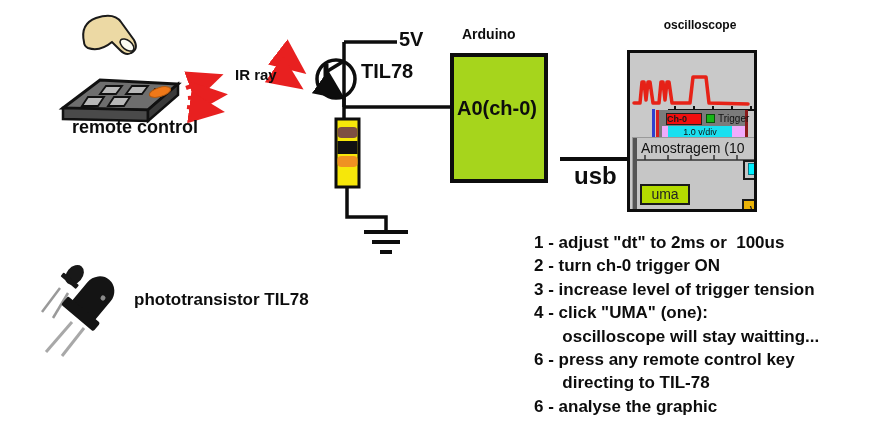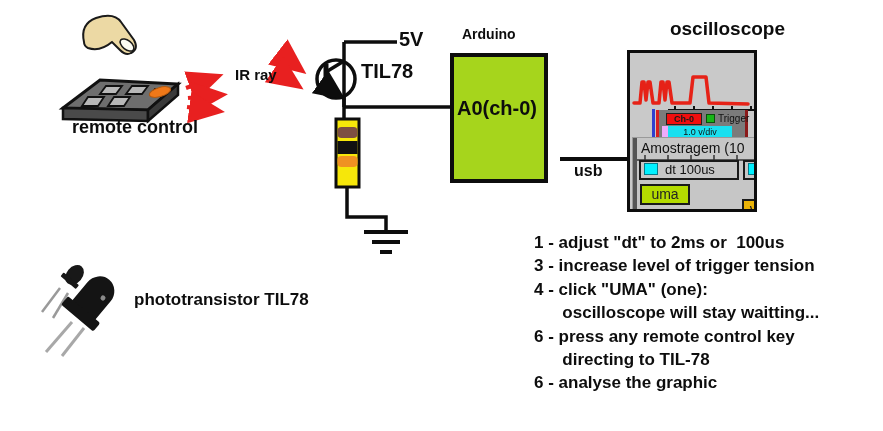--- a/index.html
+++ b/index.html
@@ -13,24 +13,24 @@
     background:#a6d51c;border:4px solid #0d0d0d;box-sizing:border-box;}
   #arduino-pin{position:absolute;left:3px;top:40px;font-weight:bold;font-size:20px;color:#0d0d0d;white-space:nowrap;}
 
   
   #osc-box{position:absolute;left:627px;top:50px;width:130px;height:162px;
     background:#c9c9c9;border:3px solid #0d0d0d;box-sizing:border-box;overflow:hidden;}
   #osc-blue-line{position:absolute;left:22px;top:56px;width:3px;height:29px;background:#2f3fd0;}
   #ch0-panel{position:absolute;left:26px;top:57px;width:92px;height:29px;background:#7b7b7b;
     border-left:3px solid #d81f1f;border-right:3px solid #8b1a1a;box-sizing:border-box;}
   #ch0-button{position:absolute;left:7px;top:3px;width:36px;height:12px;background:#f10e0e;
-    border:1px solid #222;font-size:9px;font-weight:bold;color:#1a1a1a;text-align:center;line-height:11px;box-sizing:border-box;}
+    border:1px solid #222;font-size:9px;font-weight:bold;color:#1a1a1a;text-align:left;line-height:11px;box-sizing:border-box;}
   #trigger-checkbox{position:absolute;left:47px;top:4px;width:9px;height:9px;background:#17b517;border:1px solid #0a500a;box-sizing:border-box;}
   #trigger-label{position:absolute;left:59px;top:3px;font-size:10px;color:#111;white-space:nowrap;}
-  #vdiv-strip{position:absolute;left:3px;top:16px;width:69px;height:12px;background:#f0abfc;}
+  #vdiv-strip{position:absolute;left:3px;top:16px;width:83px;height:12px;background:#f0abfc;}
   #vdiv-field{position:absolute;left:6px;top:0px;width:64px;height:12px;background:#19e0f0;
     font-size:9px;color:#111;text-align:center;line-height:12px;}
   #amostragem-panel{position:absolute;left:2px;top:84px;width:126px;height:74px;background:#c6c6c6;
     border:1px solid #9a9a9a;box-sizing:border-box;overflow:hidden;}
   #panel-scrollbar{position:absolute;left:0;top:0;width:4px;height:74px;background:#555;}
   #panel-title{position:absolute;left:8px;top:2px;font-size:14px;color:#111;white-space:nowrap;}
   #dt-button{position:absolute;left:6px;top:22px;width:100px;height:20px;background:#c6c6c6;
     border:2px solid #1a1a1a;box-sizing:border-box;}
   .cyan-sq{position:absolute;left:3px;top:1px;width:14px;height:12px;background:#00f0ff;border:1px solid #067a8a;box-sizing:border-box;}
   #dt-label{position:absolute;left:24px;top:0px;font-size:13px;color:#111;line-height:16px;white-space:nowrap;}
@@ -132,23 +132,23 @@
         <rect x="67" y="311" width="42" height="11" rx="2" fill="#141414"></rect>
         <circle cx="95" cy="290" r="2.5" fill="#8a8a8a"></circle>
       </g>
     </g>
   </svg>
 
   <div class="lbl" style="left:72px;top:117px;font-size:18px">remote control</div>
   <div class="lbl" style="left:235px;top:66px;font-size:15px">IR ray</div>
   <div class="lbl" style="left:399px;top:28px;font-size:20px">5V</div>
   <div class="lbl" style="left:361px;top:60px;font-size:20px">TIL78</div>
-  <div class="lbl" style="left:574px;top:162px;font-size:16px">usb</div>
+  <div class="lbl" style="left:574px;top:162px;font-size:24px">usb</div>
   <div class="lbl" style="left:462px;top:26px;width:98px;text-align:left;font-size:14px">Arduino</div>
-  <div class="lbl" style="left:615px;top:18px;width:170px;text-align:right;font-size:19px">oscilloscope</div>
+  <div class="lbl" style="left:615px;top:18px;width:170px;text-align:center;font-size:12px">oscilloscope</div>
   <div class="lbl" style="left:134px;top:290px;font-size:17px">phototransistor TIL78</div>
 
   <div id="arduino-box">
     <div id="arduino-pin">A0(ch-0)</div>
   </div>
 
   <div id="osc-box">
     <svg class="abs" style="left:0;top:4px" width="124" height="62" viewBox="0 0 124 62">
       <polyline points="4,46 10,46 12,25 14,25 16,43 18,25 20,25 23,46 29,46 31,25 33,25 35,43 37,25 39,25 42,46 60,46 63,20 76,20 79,46 118,47" fill="none" stroke="#e62217" stroke-width="3.5" stroke-linejoin="round" stroke-linecap="round"></polyline>
       <g stroke="#111" stroke-width="2">
@@ -178,34 +178,31 @@
       <svg class="abs" style="left:4px;top:17px" width="120" height="6" viewBox="0 0 120 6">
         <g stroke="#333" stroke-width="1.5">
           <line x1="0" y1="5" x2="120" y2="5"></line>
           <line x1="8" y1="0" x2="8" y2="5"></line>
             <line x1="31" y1="0" x2="31" y2="5"></line>
           <line x1="54" y1="0" x2="54" y2="5"></line>
             <line x1="77" y1="0" x2="77" y2="5"></line>
           <line x1="100" y1="0" x2="100" y2="5"></line>
         </g>
       </svg>
-      <div id="dt-button">
-        <div class="cyan-sq"></div>
-        <span id="dt-label">dt 100us</span>
-      </div>
       <div id="dt-button2">
         <div class="cyan-sq" style="width:9px"></div>
       </div>
       <div id="uma-button">uma</div>
       <div id="varias-button">varias</div>
     </div>
   </div>
 
   <div id="instructions">
     <div>1 - adjust "dt" to 2ms or  100us</div>
+    <div>2 - turn ch-0 trigger ON</div>
     <div>3 - increase level of trigger tension</div>
     <div>4 - click "UMA" (one):</div>
     <div>      oscilloscope will stay waitting...</div>
     <div>6 - press any remote control key</div>
     <div>      directing to TIL-78</div>
     <div>6 - analyse the graphic</div>
   </div>
 
 </div>
 

